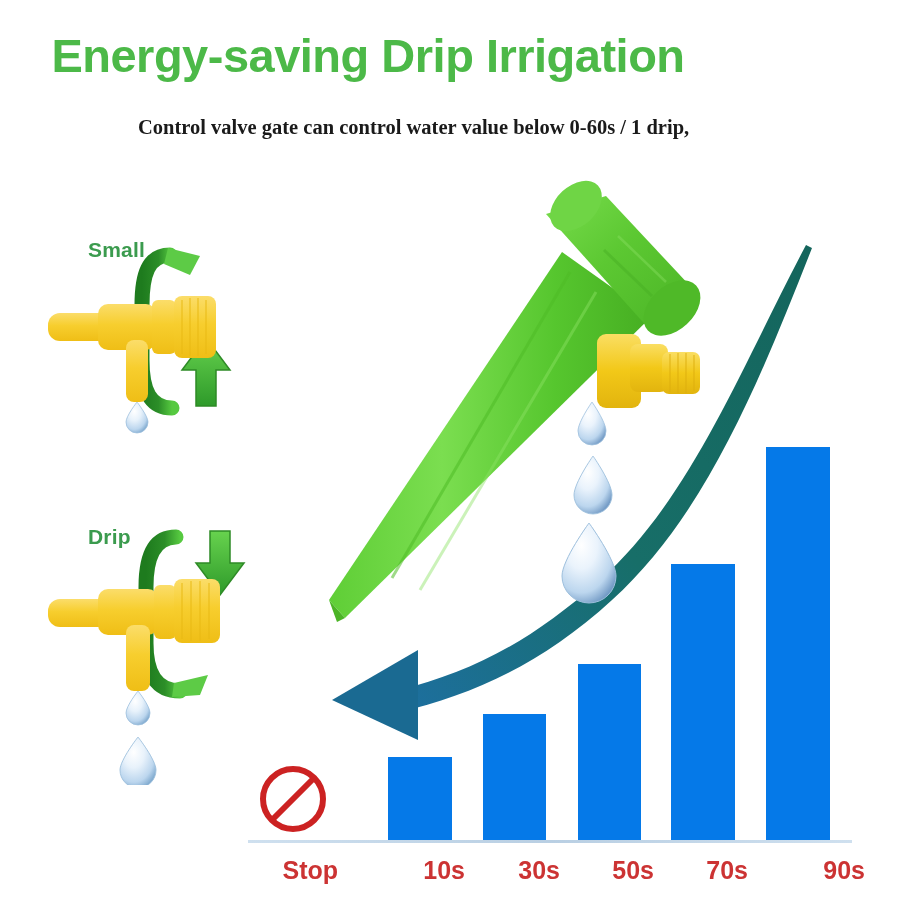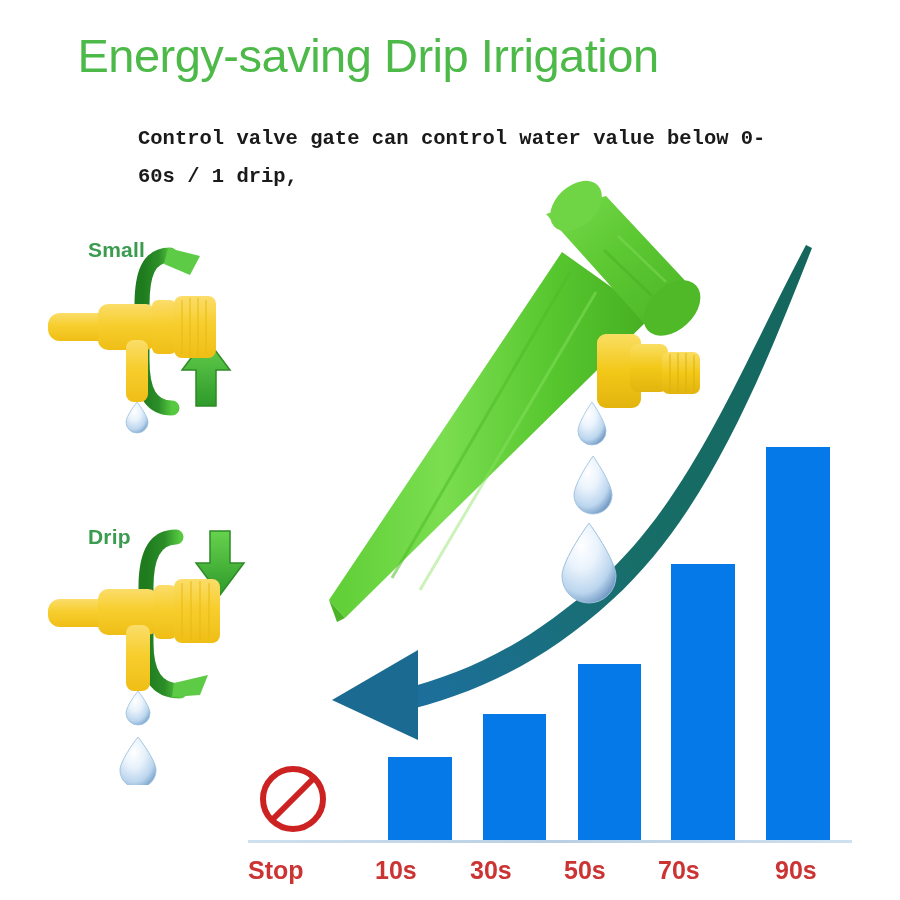--- a/index.html
+++ b/index.html
@@ -3,49 +3,48 @@
 <meta charset="utf-8">
 <style>
   html,body{margin:0;padding:0;background:#fff;}
   body{width:900px;height:900px;overflow:hidden;
        font-family:"Liberation Sans",sans-serif;position:relative;}
   .stage{position:relative;width:900px;height:900px;background:#ffffff;overflow:hidden;}
 
   
   .title{
     position:absolute;left:0;top:28px;width:736px;text-align:center;
-    font-size:47px;font-weight:normal;color:#4CB948;letter-spacing:-0.5px;
+    font-size:47px;font-weight:bold;color:#4CB948;letter-spacing:-0.5px;
     font-family:"Liberation Sans",sans-serif;
   }
   .subtitle{
     position:absolute;left:138px;top:108px;width:660px;
     font-size:20.5px;font-weight:bold;color:#1a1a1a;line-height:38px;
-    font-family:Liberation Mono, monospace;
-    margin-top:12px;
+    font-family:Liberation Serif, serif;
   }
   .subtitle .l2{display:block;}
 
   
   .valve-block{position:absolute;}
   .valve-label{
     position:absolute;font-size:21px;font-weight:bold;color:#3B9B4E;
     font-family:Liberation Sans, sans-serif;letter-spacing:0.2px;
   }
   .vsvg{position:absolute;left:0;top:0;}
 
   
   .chart{position:absolute;left:0;top:0;width:900px;height:900px;}
   .bar{position:absolute;background:#0579E8;}
   .baseline{
     position:absolute;left:248px;top:840px;width:604px;height:3px;
     background:linear-gradient(to right,#cfe0ef,#b9cfe3,#cfe0ef);
   }
   .axis-label{
     position:absolute;font-size:25px;font-weight:bold;color:#CC3333;
-    font-family:"Liberation Sans",sans-serif;text-align:left;
+    font-family:"Liberation Sans",sans-serif;text-align:right;
     width:90px;top:856px;
   }
   .stop-sign{position:absolute;left:256px;top:762px;}
 
   
   .overlay{position:absolute;left:0;top:0;}
 </style>
 </head>
 <body>
 

